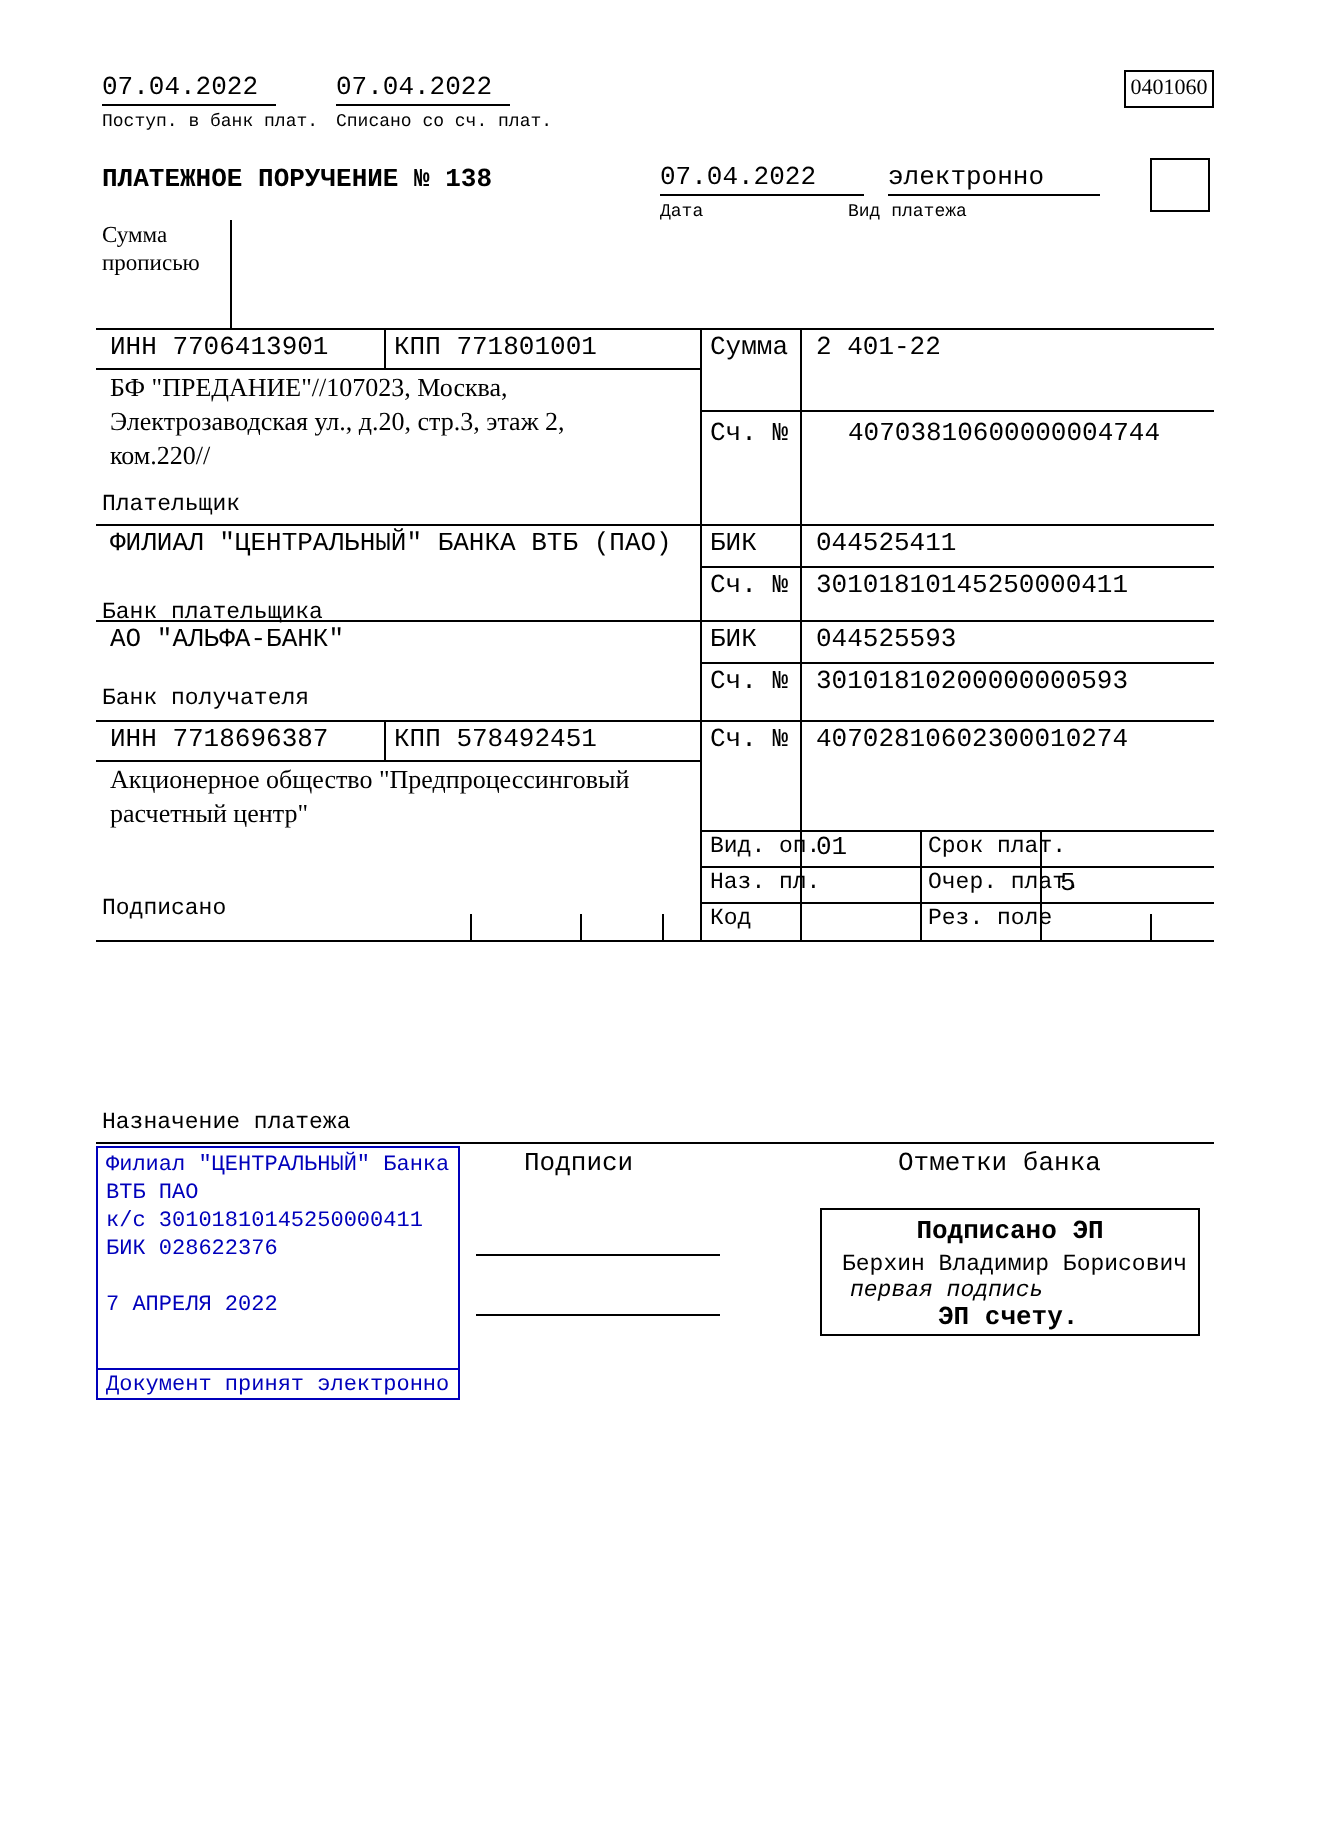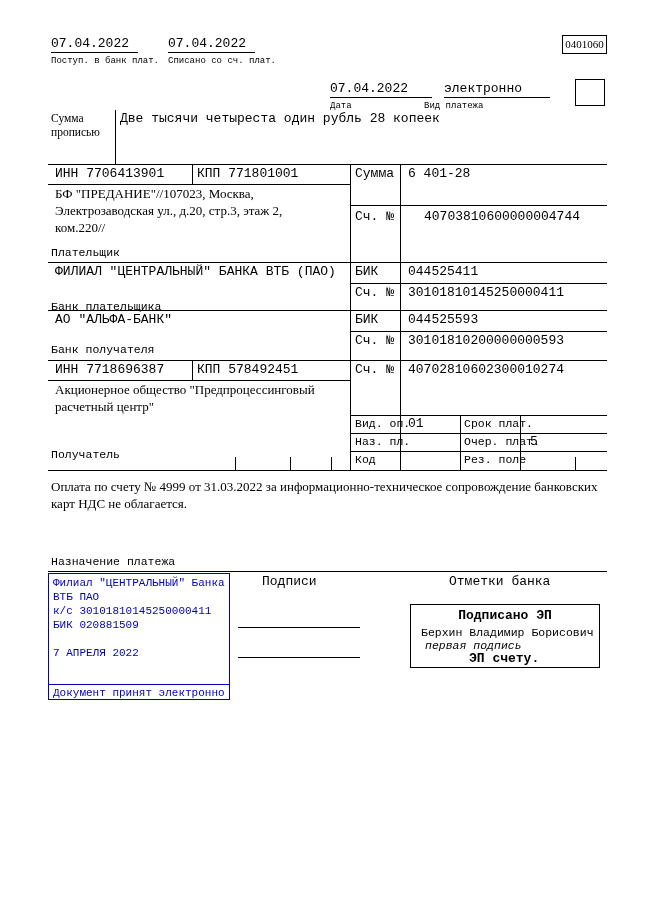--- a/index.html
+++ b/index.html
@@ -33,34 +33,34 @@
   <div class="abs f12" style="left:51px;top:36px">07.04.2022</div>
   <div class="hl" style="left:51px;top:52px;width:87px"></div>
   <div class="abs f8" style="left:51px;top:56px">Поступ. в банк плат.</div>
 
   <div class="abs f12" style="left:168px;top:36px">07.04.2022</div>
   <div class="hl" style="left:168px;top:52px;width:87px"></div>
   <div class="abs f8" style="left:168px;top:56px">Списано со сч. плат.</div>
 
   <div class="box" style="left:562px;top:35px;width:45px;height:19px;text-align:center;font-size:11px;line-height:17px">0401060</div>
 
+  <div class="abs f12 b" style="left:51px;top:82px">ПЛАТЕЖНОЕ ПОРУЧЕНИЕ № 138</div>
 
   <div class="abs f12" style="left:330px;top:81px">07.04.2022</div>
   <div class="hl" style="left:330px;top:97px;width:102px"></div>
   <div class="abs f8" style="left:330px;top:101px">Дата</div>
 
   <div class="abs f12" style="left:444px;top:81px">электронно</div>
   <div class="hl" style="left:444px;top:97px;width:106px"></div>
   <div class="abs f8" style="left:424px;top:101px">Вид платежа</div>
 
   <div class="box" style="left:575px;top:79px;width:30px;height:27px"></div>
 
   <div class="wrap f11" style="left:51px;top:112px;width:58px">Сумма прописью</div>
   <div class="vl" style="left:115px;top:110px;height:54px"></div>
-  <div class="abs f12" style="left:120px;top:111px">Две тысячи четыреста один рубль 28 копеек</div>
 
   <div class="hl" style="left:48px;top:164px;width:559px"></div>
   <div class="hl" style="left:48px;top:184px;width:302px"></div>
   <div class="hl" style="left:350px;top:205px;width:257px"></div>
   <div class="hl" style="left:48px;top:262px;width:559px"></div>
   <div class="hl" style="left:350px;top:283px;width:257px"></div>
   <div class="hl" style="left:48px;top:310px;width:559px"></div>
   <div class="hl" style="left:350px;top:331px;width:257px"></div>
   <div class="hl" style="left:48px;top:360px;width:559px"></div>
   <div class="hl" style="left:48px;top:380px;width:302px"></div>
@@ -76,21 +76,21 @@
   <div class="vl" style="left:460px;top:415px;height:55px"></div>
   <div class="vl" style="left:520px;top:415px;height:55px"></div>
   <div class="vl" style="left:235px;top:457px;height:13px"></div>
   <div class="vl" style="left:290px;top:457px;height:13px"></div>
   <div class="vl" style="left:331px;top:457px;height:13px"></div>
   <div class="vl" style="left:575px;top:457px;height:13px"></div>
 
   <div class="abs f12" style="left:55px;top:166px">ИНН 7706413901</div>
   <div class="abs f12" style="left:197px;top:166px">КПП 771801001</div>
   <div class="abs f12" style="left:355px;top:166px">Сумма</div>
-  <div class="abs f12" style="left:408px;top:166px">6 401-28</div>
+  <div class="abs f12" style="left:408px;top:166px">2 401-22</div>
 
   <div class="wrap f12" style="left:55px;top:186px;width:272px">БФ "ПРЕДАНИЕ"//107023, Москва, Электрозаводская ул., д.20, стр.3, этаж 2, ком.220//</div>
   <div class="abs f12" style="left:355px;top:209px">Сч. №</div>
   <div class="abs f12" style="left:424px;top:209px">40703810600000004744</div>
   <div class="abs f11" style="left:51px;top:246px">Плательщик</div>
 
   <div class="abs f12" style="left:55px;top:264px">ФИЛИАЛ "ЦЕНТРАЛЬНЫЙ" БАНКА ВТБ (ПАО)</div>
   <div class="abs f12" style="left:355px;top:264px">БИК</div>
   <div class="abs f12" style="left:408px;top:264px">044525411</div>
   <div class="abs f12" style="left:355px;top:285px">Сч. №</div>
@@ -102,40 +102,39 @@
   <div class="abs f12" style="left:408px;top:312px">044525593</div>
   <div class="abs f12" style="left:355px;top:333px">Сч. №</div>
   <div class="abs f12" style="left:408px;top:333px">30101810200000000593</div>
   <div class="abs f11" style="left:51px;top:343px">Банк получателя</div>
 
   <div class="abs f12" style="left:55px;top:362px">ИНН 7718696387</div>
   <div class="abs f12" style="left:197px;top:362px">КПП 578492451</div>
   <div class="abs f12" style="left:355px;top:362px">Сч. №</div>
   <div class="abs f12" style="left:408px;top:362px">40702810602300010274</div>
   <div class="wrap f12" style="left:55px;top:382px;width:272px">Акционерное общество "Предпроцессинговый расчетный центр"</div>
-  <div class="abs f11" style="left:51px;top:448px">Получатель</div>
+  <div class="abs f11" style="left:51px;top:448px">Подписано</div>
 
   <div class="abs f11" style="left:355px;top:417px">Вид. оп.</div>
   <div class="abs f12" style="left:408px;top:416px">01</div>
   <div class="abs f11" style="left:464px;top:417px">Срок плат.</div>
   <div class="abs f11" style="left:355px;top:435px">Наз. пл.</div>
   <div class="abs f11" style="left:464px;top:435px">Очер. плат.</div>
   <div class="abs f12" style="left:530px;top:434px">5</div>
   <div class="abs f11" style="left:355px;top:453px">Код</div>
   <div class="abs f11" style="left:464px;top:453px">Рез. поле</div>
 
-  <div class="wrap f12" style="left:51px;top:479px;width:556px">Оплата по счету № 4999 от 31.03.2022 за информационно-техническое сопровождение банковских карт НДС не облагается.</div>
   <div class="abs f11" style="left:51px;top:555px">Назначение платежа</div>
   <div class="hl" style="left:48px;top:571px;width:559px"></div>
 
   <div class="stamp" style="left:48px;top:573px;width:182px;height:127px">
     <div class="abs" style="left:4px;top:3px">Филиал "ЦЕНТРАЛЬНЫЙ" Банка</div>
     <div class="abs" style="left:4px;top:17px">ВТБ ПАО</div>
     <div class="abs" style="left:4px;top:31px">к/с 30101810145250000411</div>
-    <div class="abs" style="left:4px;top:45px">БИК 020881509</div>
+    <div class="abs" style="left:4px;top:45px">БИК 028622376</div>
     <div class="abs" style="left:4px;top:73px">7 АПРЕЛЯ 2022</div>
     <div class="bl" style="left:0;top:110px;width:180px"></div>
     <div class="abs" style="left:4px;top:113px">Документ принят электронно</div>
   </div>
 
   <div class="abs f12" style="left:262px;top:574px">Подписи</div>
   <div class="hl" style="left:238px;top:627px;width:122px"></div>
   <div class="hl" style="left:238px;top:657px;width:122px"></div>
 
   <div class="abs f12" style="left:449px;top:574px">Отметки банка</div>

